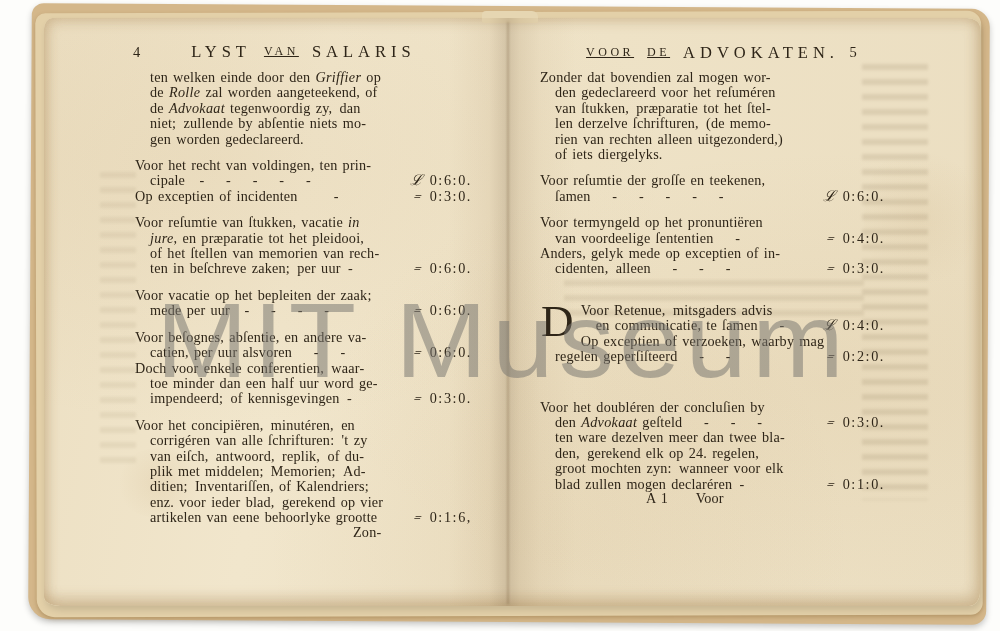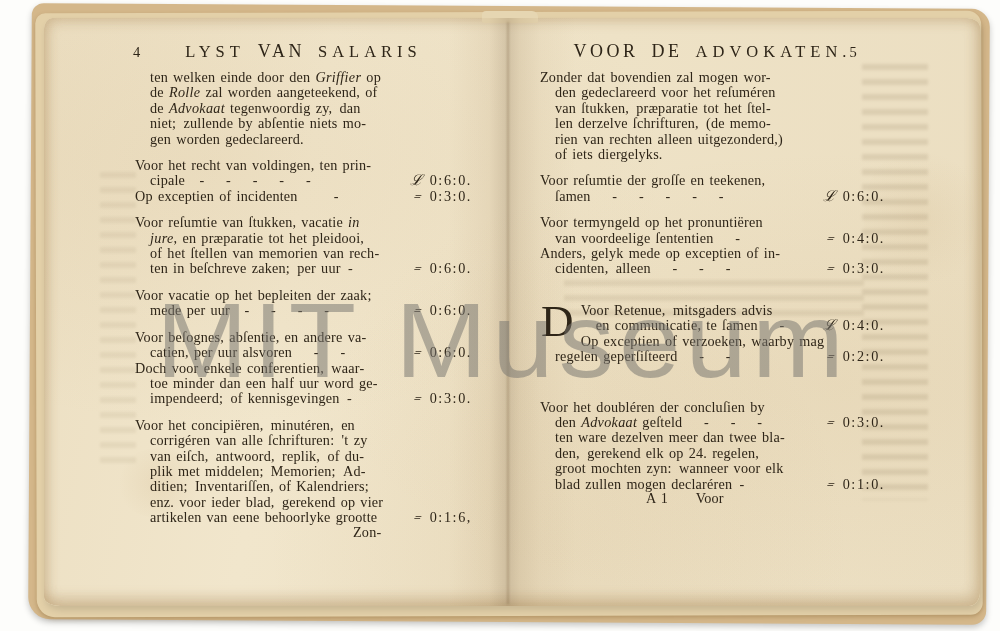--- a/index.html
+++ b/index.html
@@ -42,21 +42,21 @@
   .ghost-l{left:56px;top:150px;width:36px;height:300px;opacity:.08;}
 
   .page{position:absolute;top:26px;color:#2e2518;font-size:14.2px;line-height:15.4px;
         letter-spacing:.2px;word-spacing:1.4px;}
   .page-l{left:91px;width:337px;}
   .page-r{left:496px;width:345px;}
 
   .hdr{position:relative;height:18px;margin-bottom:8px;text-align:center;}
   .hdr-parts{display:inline-flex;align-items:center;gap:13px;}
   .hb{font-size:16.5px;letter-spacing:5px;}
-  .hs{font-size:18px;letter-spacing:3.5px;}
+  .hs{font-size:12px;letter-spacing:3.5px;text-decoration:underline;}
   .pn{position:absolute;top:1px;font-size:14.5px;}
   .pn-l{left:-2px;}
   .pn-r{right:28px;}
 
   .block{margin-top:11px;}
   .block:first-child{margin-top:0;}
   .gap-lg{margin-top:26px;}
   .gap-md{margin-top:35px;}
   .line{display:block;}
   .line .lt{white-space:pre;}

